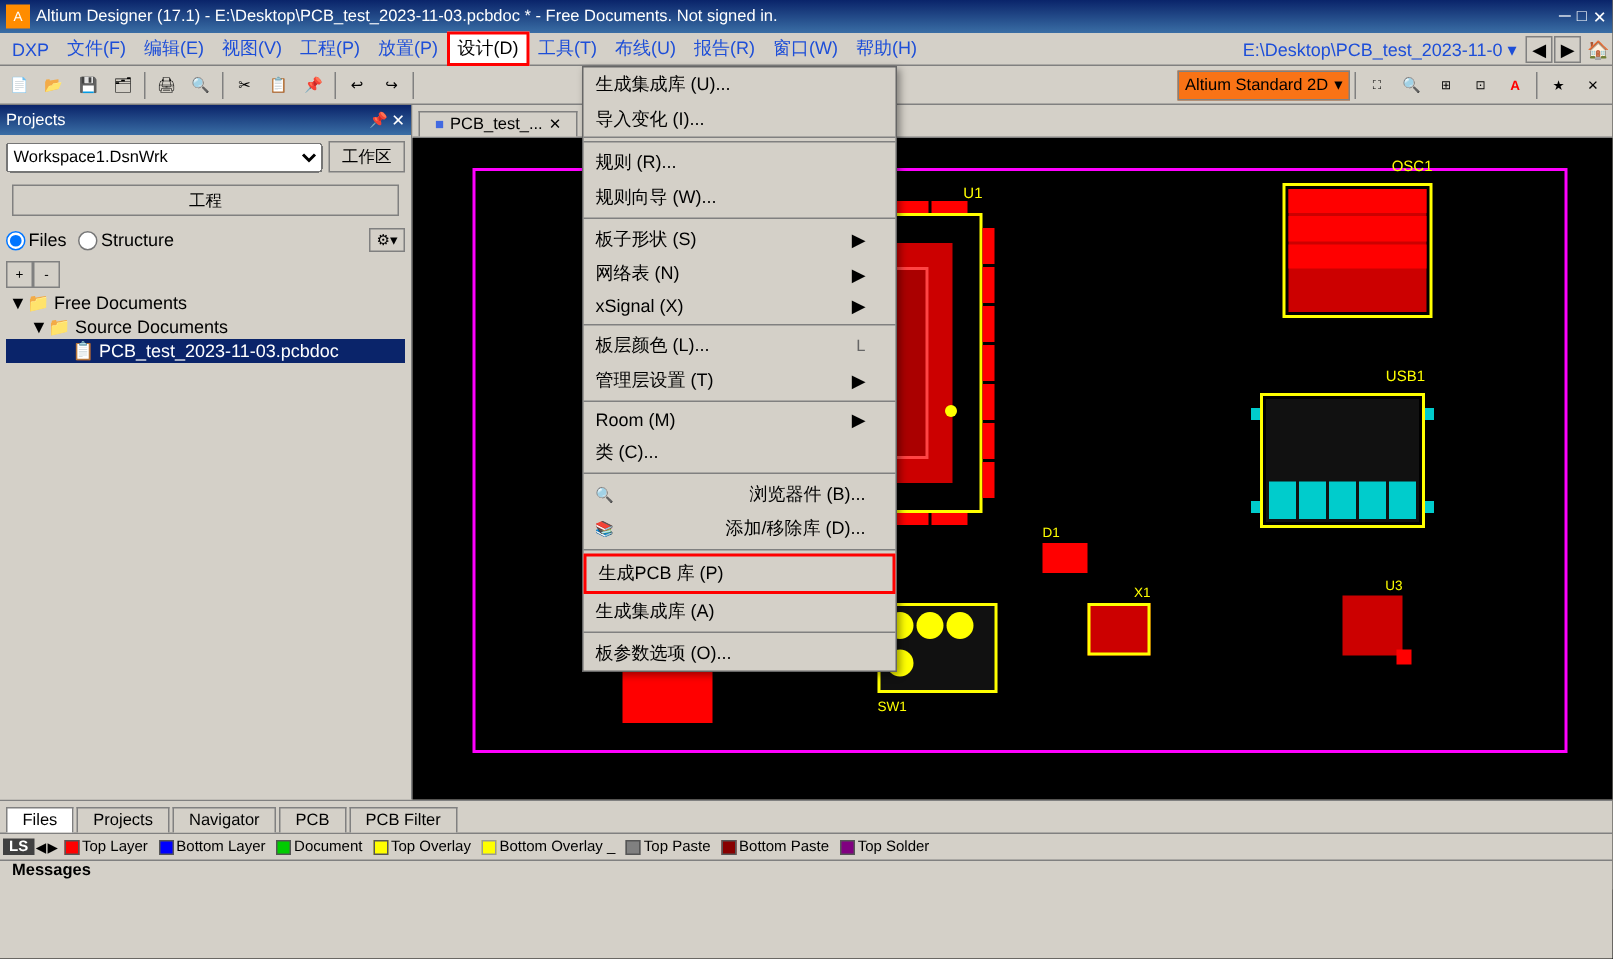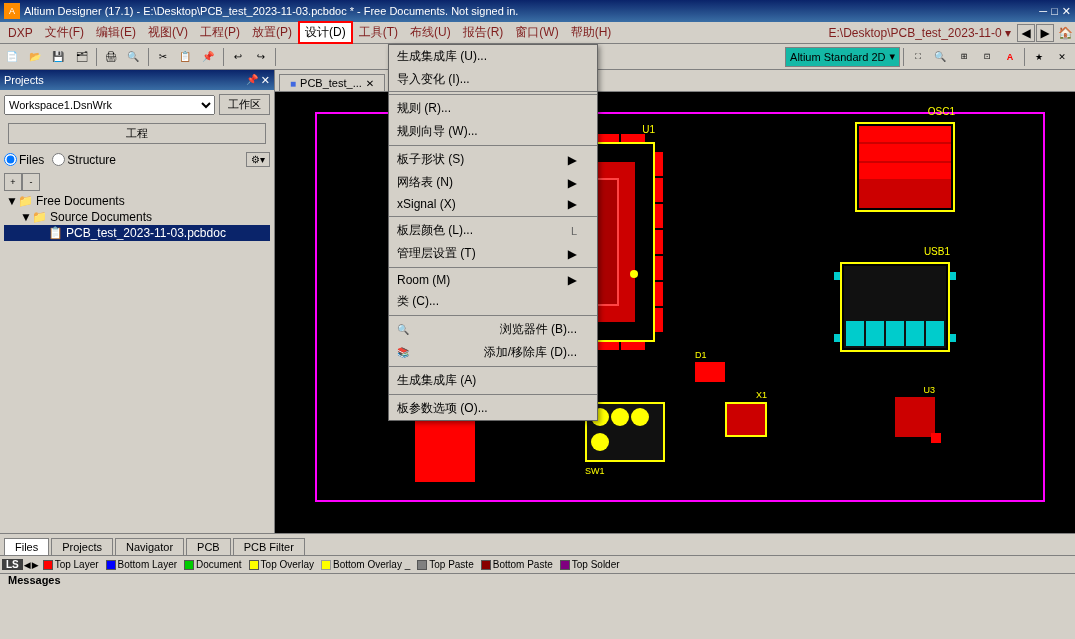--- a/index.html
+++ b/index.html
@@ -3,21 +3,21 @@
   <meta charset="utf-8">
   <style>
     * { margin: 0; padding: 0; box-sizing: border-box; }
     body { width: 1075px; height: 639px; overflow: hidden; font-family: 'SimSun', 'Microsoft YaHei', Arial, sans-serif; font-size: 12px; background: #d4d0c8; }
 
     
     #titlebar { height: 22px; background: linear-gradient(to bottom, #0a246a, #3a6ea5); display: flex; align-items: center; padding: 0 4px; color: white; font-size: 11px; }
 
     
     #menubar { height: 22px; background: #d4d0c8; display: flex; align-items: center; border-bottom: 1px solid #808080; padding: 0 2px; }
-    #menubar .menu-item { padding: 2px 6px; cursor: pointer; font-size: 12px; color: #7f1d1d; }
+    #menubar .menu-item { padding: 2px 6px; cursor: pointer; font-size: 12px; color: #1d4ed8; }
     #menubar .menu-item.highlighted { background: #fff; border: 1px solid #000; color: #000; }
 
     
     #toolbar { height: 26px; background: #d4d0c8; border-bottom: 1px solid #808080; display: flex; align-items: center; padding: 0 2px; gap: 1px; }
     .toolbar-btn { width: 22px; height: 22px; background: #d4d0c8; border: 1px solid #d4d0c8; cursor: pointer; display: flex; align-items: center; justify-content: center; font-size: 10px; }
     .toolbar-sep { width: 1px; height: 18px; background: #808080; margin: 0 2px; }
 
     
     #left-panel { width: 275px; background: #d4d0c8; border-right: 1px solid #808080; display: flex; flex-direction: column; }
     #panel-header { background: linear-gradient(to bottom, #0a246a, #3a6ea5); color: white; height: 20px; display: flex; align-items: center; padding: 0 4px; font-size: 11px; justify-content: space-between; }
@@ -102,21 +102,21 @@
   <button class="toolbar-btn">🔍</button>
   <div class="toolbar-sep"></div>
   <button class="toolbar-btn">✂</button>
   <button class="toolbar-btn">📋</button>
   <button class="toolbar-btn">📌</button>
   <div class="toolbar-sep"></div>
   <button class="toolbar-btn">↩</button>
   <button class="toolbar-btn">↪</button>
   <div class="toolbar-sep"></div>
   <span style="flex:1"></span>
-  <span style="display:flex;align-items:center;border:1px solid #808080;background:#14b8a6;padding:0 4px;height:20px;font-size:11px;cursor:pointer;">
+  <span style="display:flex;align-items:center;border:1px solid #808080;background:#f97316;padding:0 4px;height:20px;font-size:11px;cursor:pointer;">
     <span>Altium Standard 2D</span>
     <span style="margin-left:4px;">▾</span>
   </span>
   <div class="toolbar-sep"></div>
   <button class="toolbar-btn" style="font-size:8px;">⛶</button>
   <button class="toolbar-btn">🔍</button>
   <button class="toolbar-btn" style="font-size:8px;">⊞</button>
   <button class="toolbar-btn" style="font-size:8px;">⊡</button>
   <button class="toolbar-btn" style="font-size:9px;color:red;font-weight:bold;">A</button>
   <div class="toolbar-sep"></div>
@@ -382,20 +382,23 @@
     <span style="margin-right:4px;font-size:10px;">🔍</span>
     <span>浏览器件 (B)...</span>
   </div>
   <div class="drop-item">
     <span style="margin-right:4px;font-size:10px;">📚</span>
     <span>添加/移除库 (D)...</span>
   </div>
 
   <div class="drop-sep"></div>
 
+  <div class="drop-item" style="background:#d4d0c8;border:2px solid #ff0000;color:#000;">
+    <span>生成PCB 库 (P)</span>
+  </div>
   <div class="drop-item">
     <span>生成集成库 (A)</span>
   </div>
 
   <div class="drop-sep"></div>
 
   <div class="drop-item">
     <span>板参数选项 (O)...</span>
   </div>
 </div>

